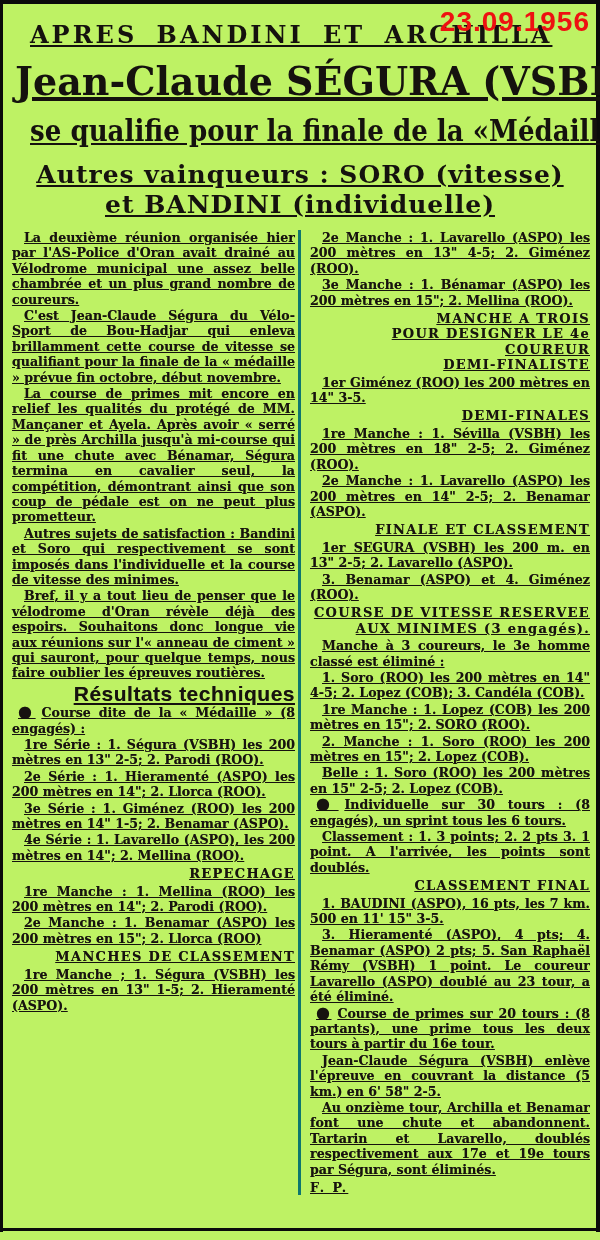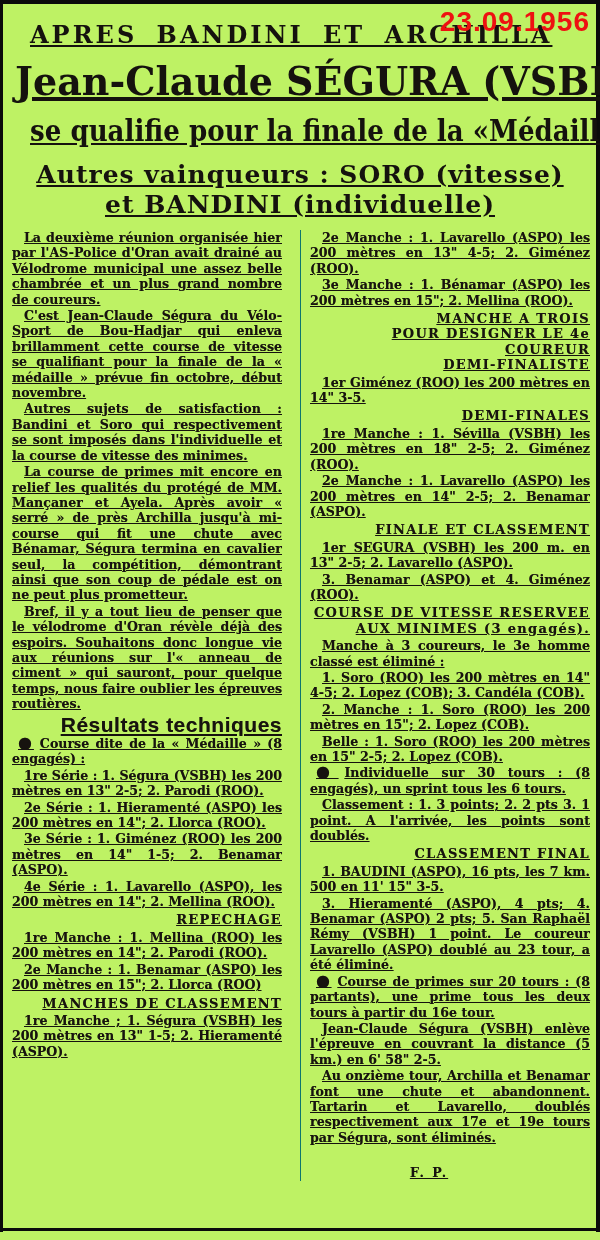--- a/index.html
+++ b/index.html
@@ -34,34 +34,34 @@
     margin-top:10px;text-align:center;font-weight:900;font-size:29px;
     white-space:nowrap;transform:scaleX(0.9);transform-origin:50% 50%;
   }
   .subhead{margin-top:12px;text-align:center;font-weight:900;font-size:25px;line-height:1.2;letter-spacing:1px;}
   .cols{display:flex;margin:10px 10px 0 12px;}
   .col{width:50%;box-sizing:border-box;
     font-size:12.6px;line-height:15.4px;font-weight:700;
     text-align:justify;color:#17130f;
     text-shadow:0 0 0.5px rgba(20,15,10,0.55);
   }
-  .col-left{padding-right:18px;border-right:1px solid #0f766e;}
+  .col-left{padding-right:3px;border-right:3px solid #0f766e;}
   .col-right{padding-left:9px;}
   .para{text-indent:12px;margin:0 0 1px 0;}
   .sec-heading{
     text-align:right;font-weight:900;font-size:13px;letter-spacing:1.3px;
     margin:3px 0 2px 0;white-space:pre-line;text-indent:0;
   }
   .results-title{
     text-align:right;font-family:"Liberation Sans","DejaVu Sans",sans-serif;
     font-weight:bold;font-size:21px;letter-spacing:0.5px;margin:5px 0 4px 0;
   }
   .bullet-para{margin:0 0 1px 0;text-indent:0;}
   .dot{font-size:16px;line-height:10px;margin:0 6px 0 6px;}
-  .signature{text-align:center;padding-right:42px;font-weight:900;letter-spacing:2px;margin-top:20px;}
+  .signature{text-align:left;padding-right:42px;font-weight:900;letter-spacing:2px;margin-top:3px;}
 </style>
 </head>
 <body>
 
 <div class="page">
   <div class="frame frame-top"></div>
   <div class="frame frame-left"></div>
   <div class="frame frame-right"></div>
   <div class="frame frame-bottom"></div>
 
@@ -72,22 +72,22 @@
   <div class="headline-sub">se qualifie pour la finale de la «Médaille»</div>
   <div class="subhead">
     <div>Autres vainqueurs : SORO (vitesse)</div>
     <div>et BANDINI (individuelle)</div>
   </div>
 
   <div class="cols">
     <div class="col col-left" id="col-left">
         <div class="para">La deuxième réunion organisée hier par l'AS-Police d'Oran avait drainé au Vélodrome municipal une assez belle chambrée et un plus grand nombre de coureurs.</div>
         <div class="para">C'est Jean-Claude Ségura du Vélo-Sport de Bou-Hadjar qui enleva brillamment cette course de vitesse se qualifiant pour la finale de la « médaille » prévue fin octobre, début novembre.</div>
+        <div class="para">La course de primes mit encore en relief les qualités du protégé de MM. Mançaner et Ayela. Après avoir « serré » de près Archilla jusqu'à mi-course qui fit une chute avec Bénamar, Ségura termina en cavalier seul, la compétition, démontrant ainsi que son coup de pédale est on ne peut plus prometteur.</div>
         <div class="para">Autres sujets de satisfaction : Bandini et Soro qui respectivement se sont imposés dans l'individuelle et la course de vitesse des minimes.</div>
-        <div class="para">La course de primes mit encore en relief les qualités du protégé de MM. Mançaner et Ayela. Après avoir « serré » de près Archilla jusqu'à mi-course qui fit une chute avec Bénamar, Ségura termina en cavalier seul, la compétition, démontrant ainsi que son coup de pédale est on ne peut plus prometteur.</div>
         <div class="para">Bref, il y a tout lieu de penser que le vélodrome d'Oran révèle déjà des espoirs. Souhaitons donc longue vie aux réunions sur l'« anneau de ciment » qui sauront, pour quelque temps, nous faire oublier les épreuves routières.</div>
         <div class="results-title">Résultats techniques</div>
         <div class="bullet-para"><span class="dot">●</span><span>Course dite de la « Médaille » (8 engagés) :</span></div>
         <div class="para">1re Série : 1. Ségura (VSBH) les 200 mètres en 13" 2-5; 2. Parodi (ROO).</div>
         <div class="para">2e Série : 1. Hieramenté (ASPO) les 200 mètres en 14"; 2. Llorca (ROO).</div>
         <div class="para">3e Série : 1. Giménez (ROO) les 200 mètres en 14" 1-5; 2. Benamar (ASPO).</div>
         <div class="para">4e Série : 1. Lavarello (ASPO), les 200 mètres en 14"; 2. Mellina (ROO).</div>
         <div class="sec-heading">REPECHAGE</div>
         <div class="para">1re Manche : 1. Mellina (ROO) les 200 mètres en 14"; 2. Parodi (ROO).</div>
         <div class="para">2e Manche : 1. Benamar (ASPO) les 200 mètres en 15"; 2. Llorca (ROO)</div>
@@ -104,20 +104,21 @@
         <div class="sec-heading">DEMI-FINALES</div>
         <div class="para">1re Manche : 1. Sévilla (VSBH) les 200 mètres en 18" 2-5; 2. Giménez (ROO).</div>
         <div class="para">2e Manche : 1. Lavarello (ASPO) les 200 mètres en 14" 2-5; 2. Benamar (ASPO).</div>
         <div class="sec-heading">FINALE ET CLASSEMENT</div>
         <div class="para">1er SEGURA (VSBH) les 200 m. en 13" 2-5; 2. Lavarello (ASPO).</div>
         <div class="para">3. Benamar (ASPO) et 4. Giménez (ROO).</div>
         <div class="sec-heading">COURSE DE VITESSE RESERVEE
 AUX MINIMES (3 engagés).</div>
         <div class="para">Manche à 3 coureurs, le 3e homme classé est éliminé :</div>
         <div class="para">1. Soro (ROO) les 200 mètres en 14" 4-5; 2. Lopez (COB); 3. Candéla (COB).</div>
+        <div class="para">1re Manche : 1. Lopez (COB) les 200 mètres en 15"; 2. SORO (ROO).</div>
         <div class="para">2. Manche : 1. Soro (ROO) les 200 mètres en 15"; 2. Lopez (COB).</div>
         <div class="para">Belle : 1. Soro (ROO) les 200 mètres en 15" 2-5; 2. Lopez (COB).</div>
         <div class="bullet-para"><span class="dot">●</span><span>Individuelle sur 30 tours : (8 engagés), un sprint tous les 6 tours.</span></div>
         <div class="para">Classement : 1. 3 points; 2. 2 pts 3. 1 point. A l'arrivée, les points sont doublés.</div>
         <div class="sec-heading">CLASSEMENT FINAL</div>
         <div class="para">1. BAUDINI (ASPO), 16 pts, les 7 km. 500 en 11' 15" 3-5.</div>
         <div class="para">3. Hieramenté (ASPO), 4 pts; 4. Benamar (ASPO) 2 pts; 5. San Raphaël Rémy (VSBH) 1 point. Le coureur Lavarello (ASPO) doublé au 23 tour, a été éliminé.</div>
         <div class="bullet-para"><span class="dot">●</span><span>Course de primes sur 20 tours : (8 partants), une prime tous les deux tours à partir du 16e tour.</span></div>
         <div class="para">Jean-Claude Ségura (VSBH) enlève l'épreuve en couvrant la distance (5 km.) en 6' 58" 2-5.</div>
         <div class="para">Au onzième tour, Archilla et Benamar font une chute et abandonnent. Tartarin et Lavarello, doublés respectivement aux 17e et 19e tours par Ségura, sont éliminés.</div>

